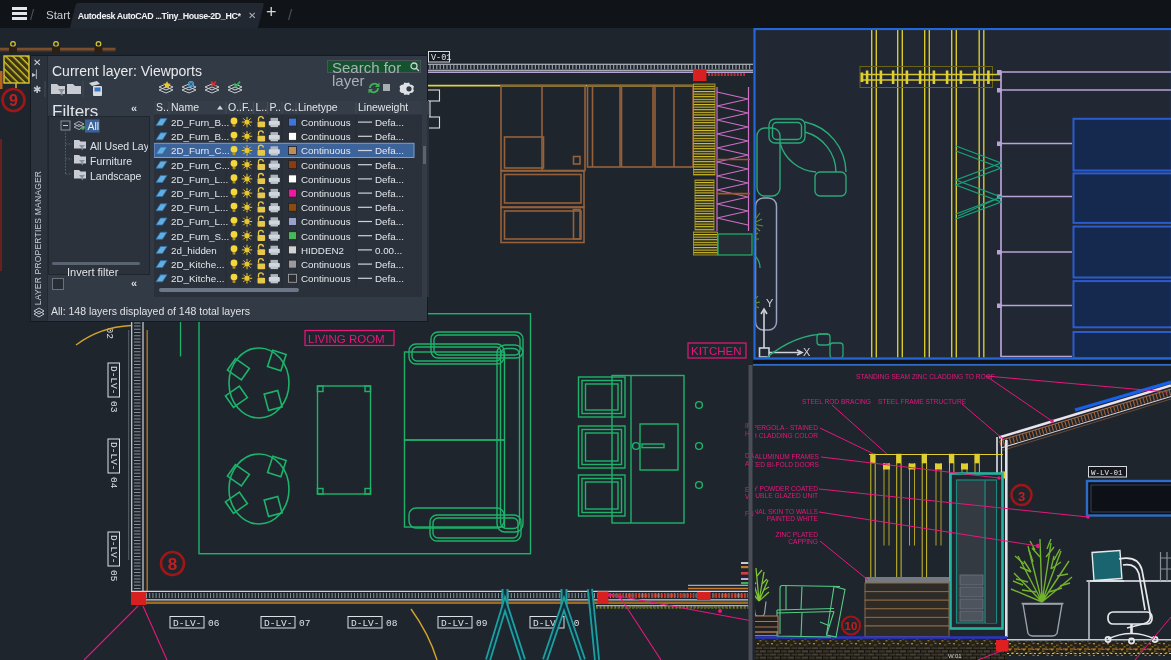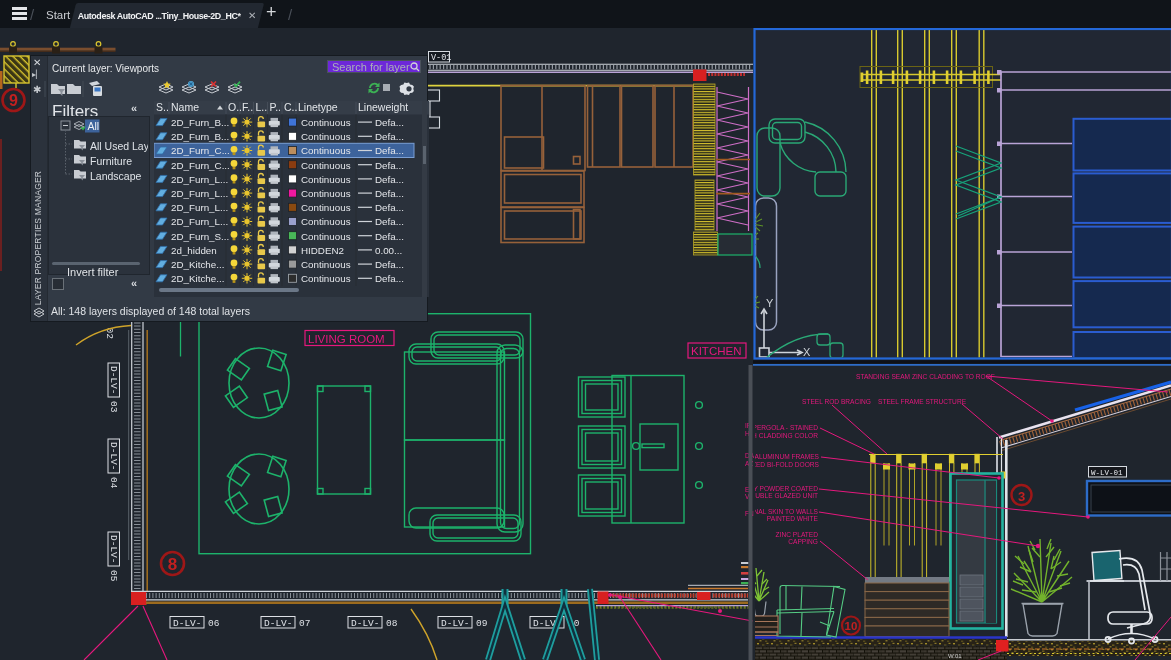--- a/index.html
+++ b/index.html
@@ -599,22 +599,22 @@
     <div style="position:absolute;left:2px;top:1px;color:#d4d8dd;font-size:10px;">✕</div>
     <div style="position:absolute;left:1px;top:14px;color:#c4c8cd;font-size:8px;">▸▏</div>
     <div style="position:absolute;left:2px;top:28px;color:#c4c8cd;font-size:10px;">✱</div>
     <div style="position:absolute;left:-72px;top:176px;width:160px;height:12px;transform:rotate(-90deg);color:#c9cdd2;font-size:8.5px;letter-spacing:0.2px;text-align:center;">LAYER PROPERTIES MANAGER</div>
     <svg width="14" height="12" style="position:absolute;left:1px;top:250px;">
       <polygon points="2,5 7,2 12,5 7,8" fill="none" stroke="#c4c8cd" stroke-width="1"></polygon>
       <polygon points="2,8 7,5 12,8 7,11" fill="none" stroke="#c4c8cd" stroke-width="1"></polygon>
     </svg>
   </div>
 
-  <div style="position:absolute;left:21px;top:7px;color:#e8eaec;font-size:10px;">Current layer: Viewports</div>
-  <div style="position:absolute;left:296px;top:4px;width:94px;height:13px;background:#6d28d9;border:1px solid #4a525c;color:#aab0b8;font-size:11px;line-height:13px;padding-left:4px;box-sizing:border-box;">Search for layer</div>
+  <div style="position:absolute;left:21px;top:7px;color:#e8eaec;font-size:14px;">Current layer: Viewports</div>
+  <div style="position:absolute;left:296px;top:4px;width:94px;height:13px;background:#14532d;border:1px solid #4a525c;color:#aab0b8;font-size:15px;line-height:13px;padding-left:4px;box-sizing:border-box;">Search for layer</div>
   <svg width="12" height="12" style="position:absolute;left:378px;top:5px;">
       <circle cx="5" cy="5" r="3" fill="none" stroke="#d0d4d9" stroke-width="1.3"></circle>
       <line x1="7.5" y1="7.5" x2="10" y2="10" stroke="#d0d4d9" stroke-width="1.3"></line>
     </svg>
 
   <svg width="396" height="20" style="position:absolute;left:0;top:23px;">
     <g fill="#c8ccd2">
       <path d="M20,5 h6 l2,2 h6 v8 h-14 z"></path>
       <path d="M27,10 h7 l-2.6,3 v4 l-1.8,-1.6 v-2.4 z" fill="#8a9099"></path>
       <path d="M36,5 h6 l2,2 h6 v8 h-14 z"></path>

